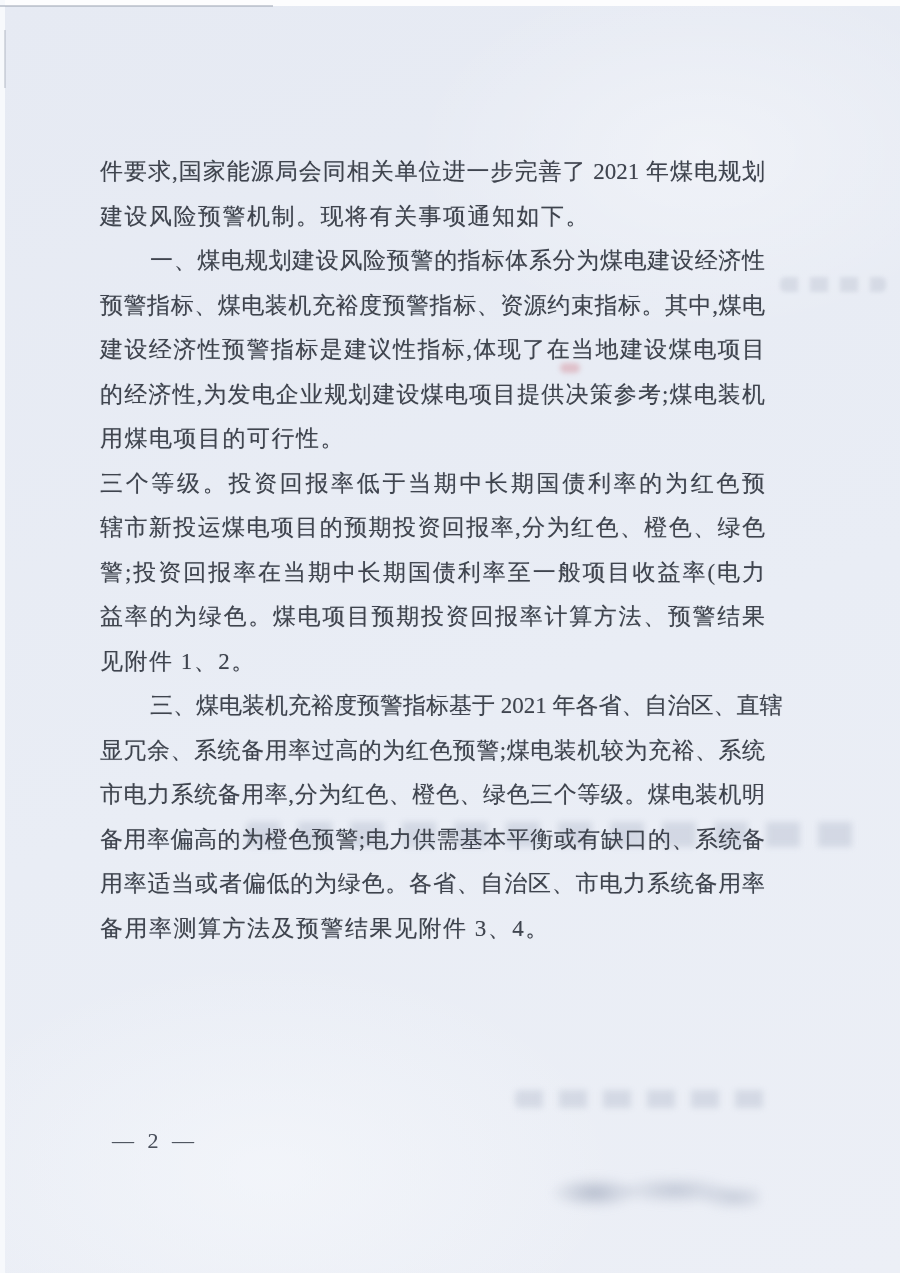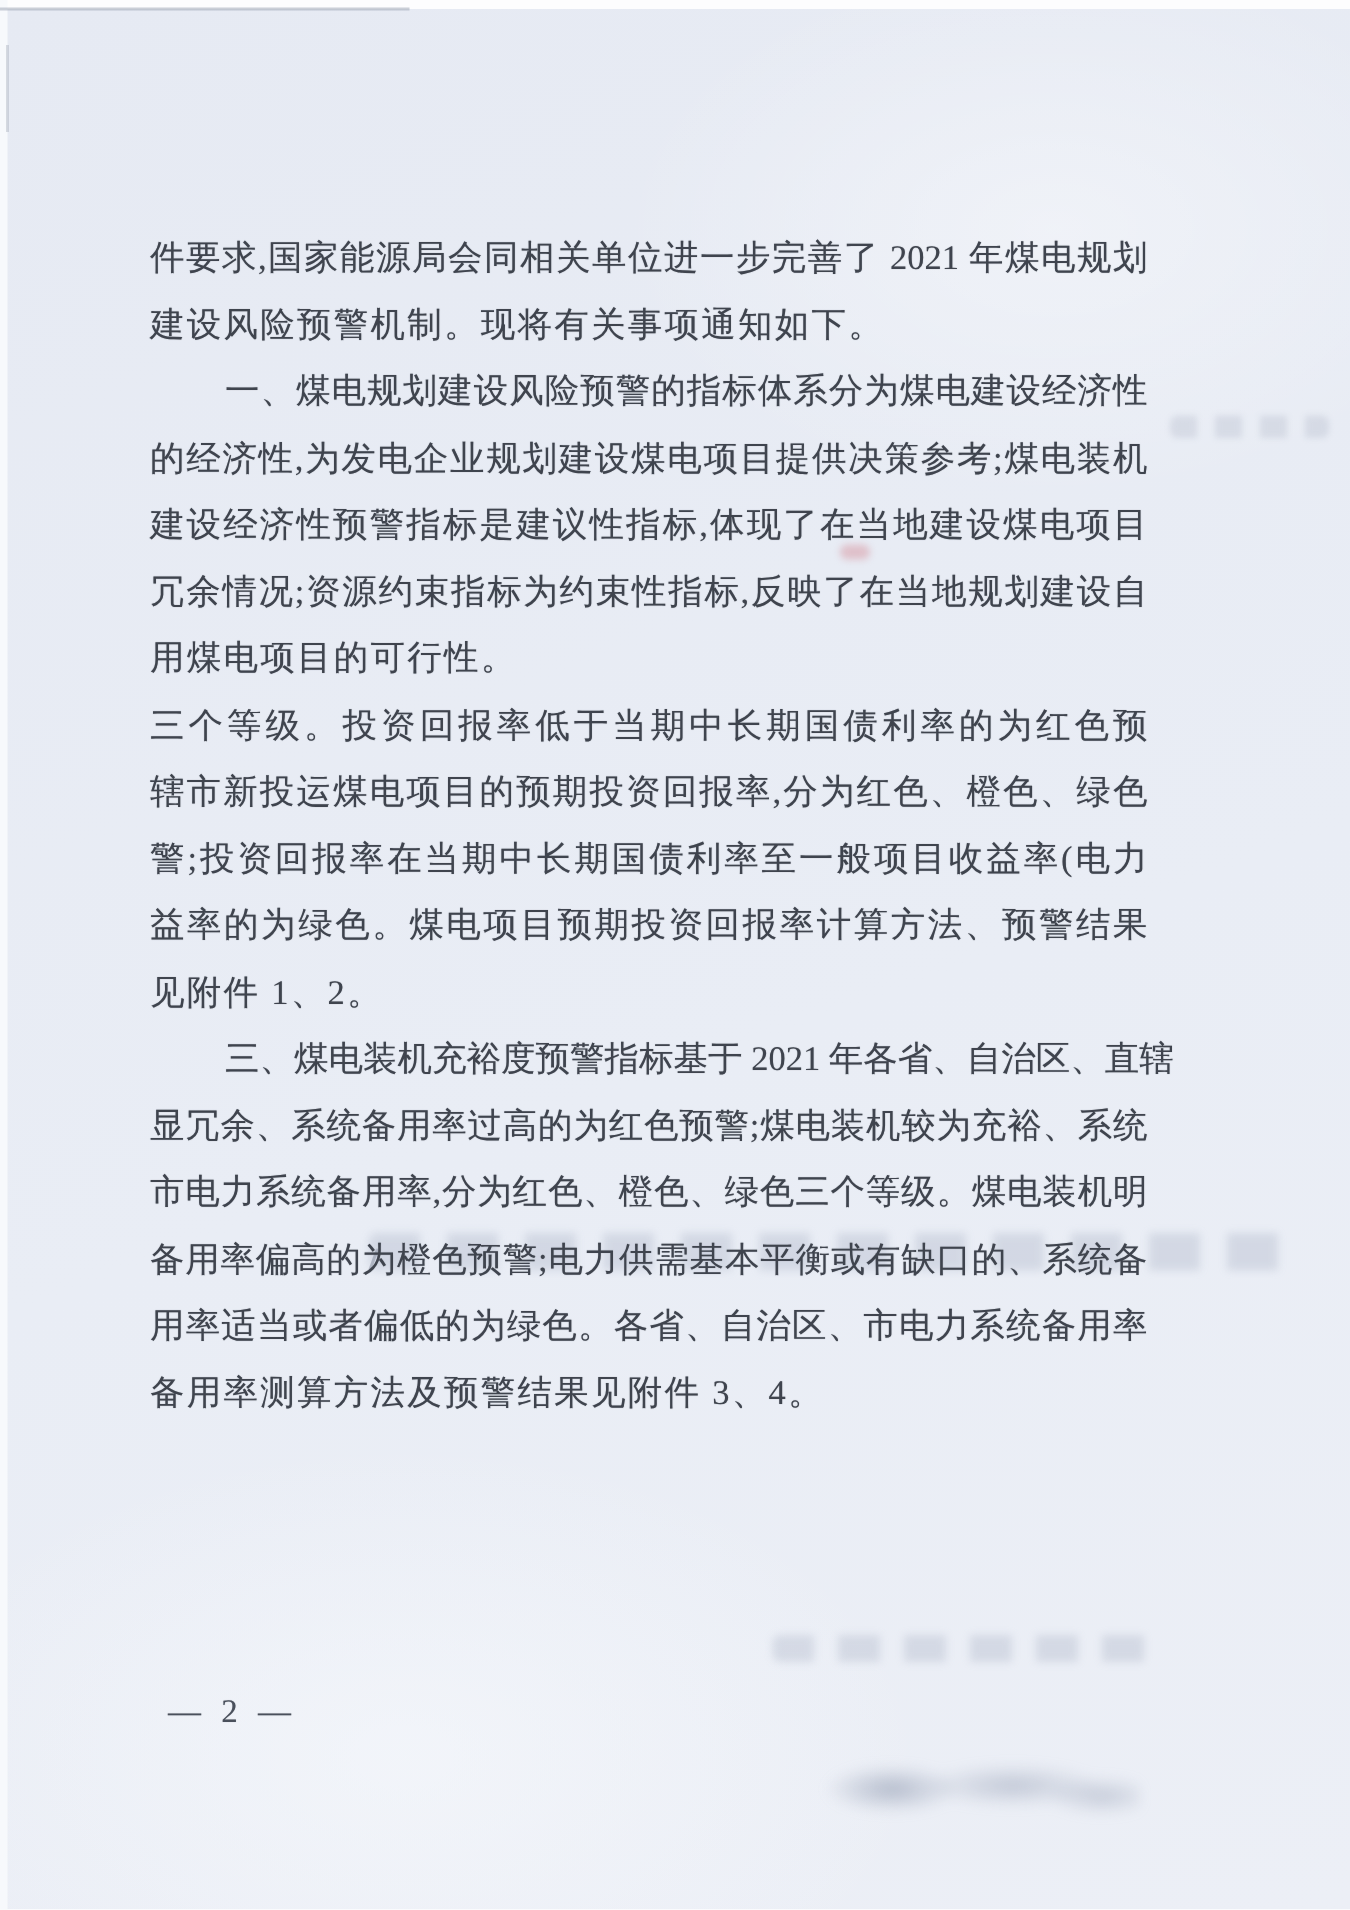--- a/index.html
+++ b/index.html
@@ -98,23 +98,23 @@
   <div class="smudge sm-pink"></div>
   <div class="smudge sm-1"></div>
   <div class="smudge sm-slash"></div>
   <div class="smudge sm-2"></div>
   <div class="smudge sm-3"></div>
 
   <div class="textblock">
     <div class="line">件要求,国家能源局会同相关单位进一步完善了 2021 年煤电规划</div>
     <div class="line end">建设风险预警机制。现将有关事项通知如下。</div>
     <div class="line indent">一、煤电规划建设风险预警的指标体系分为煤电建设经济性</div>
+    <div class="line">预警指标、煤电装机充裕度预警指标、资源约束指标。其中,煤电</div>
+    <div class="line">建设经济性预警指标是建议性指标,体现了在当地建设煤电项目</div>
     <div class="line">的经济性,为发电企业规划建设煤电项目提供决策参考;煤电装机</div>
-    <div class="line">建设经济性预警指标是建议性指标,体现了在当地建设煤电项目</div>
-    <div class="line">冗余情况;资源约束指标为约束性指标,反映了在当地规划建设自</div>
     <div class="line end">用煤电项目的可行性。</div>
     <div class="line">三个等级。投资回报率低于当期中长期国债利率的为红色预</div>
     <div class="line">辖市新投运煤电项目的预期投资回报率,分为红色、橙色、绿色</div>
     <div class="line">警;投资回报率在当期中长期国债利率至一般项目收益率(电力</div>
     <div class="line">益率的为绿色。煤电项目预期投资回报率计算方法、预警结果</div>
     <div class="line end">见附件 1、2。</div>
     <div class="line indent">三、煤电装机充裕度预警指标基于 2021 年各省、自治区、直辖</div>
     <div class="line">显冗余、系统备用率过高的为红色预警;煤电装机较为充裕、系统</div>
     <div class="line">市电力系统备用率,分为红色、橙色、绿色三个等级。煤电装机明</div>
     <div class="line">备用率偏高的为橙色预警;电力供需基本平衡或有缺口的、系统备</div>

